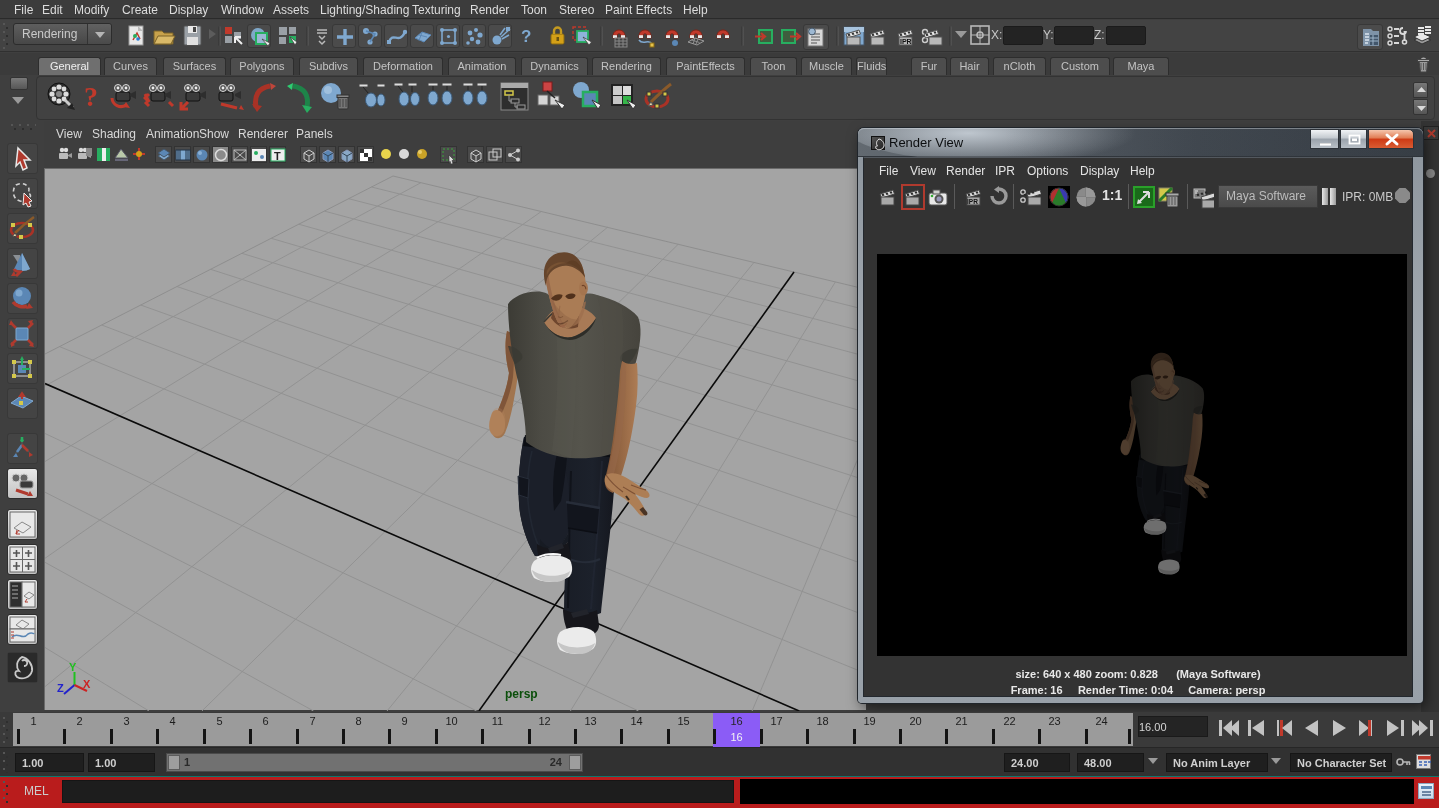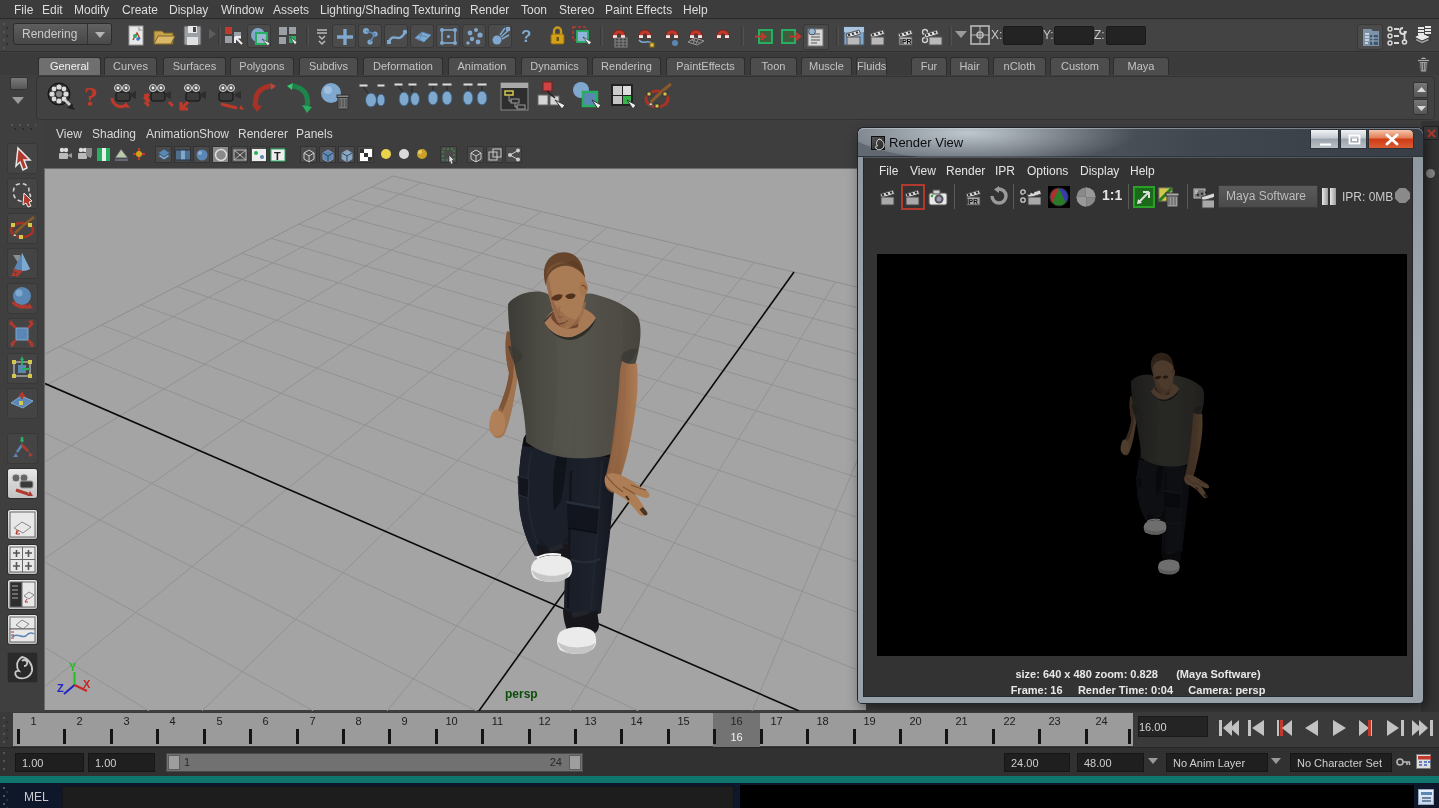--- a/index.html
+++ b/index.html
@@ -92,38 +92,38 @@
 .pausebar { position:absolute; top:6px; width:6px; height:17px; background:linear-gradient(90deg,#e8e8e8,#9a9a9a); }
 
 
 #redge { left:1421px; top:121px; width:18px; height:591px; background:#343434; }
 
 
 #timeline { left:0; top:712px; width:1439px; height:35px; background:#3a3a3a; }
 #tlgray { position:absolute; left:13px; top:1px; width:1120px; height:33px; background:#9b9b9b; }
 .tlnum { position:absolute; top:2px; font-size:11px; color:#1c1c1c; width:21px; text-align:center; }
 .tltick { position:absolute; top:16px; width:3px; height:15px; background:#141414; }
-#tlcur { position:absolute; top:0; width:47px; height:40px; background:#737373; }
+#tlcur { position:absolute; top:0; width:47px; height:40px; background:#8b5cf6; }
 #tlcur .a { position:absolute; left:0; width:100%; text-align:center; top:2px; font-size:11px; color:#252525; }
 #tlcur .b { position:absolute; left:0; width:100%; text-align:center; top:18px; font-size:11px; color:#f2f2f2; }
 #tlfield { position:absolute; left:1138px; top:4px; width:70px; height:21px; background:#242424;
   border:1px solid #1a1a1a; color:#d5d5d5; font-size:11px; line-height:20px; padding-left:0; }
 .pbtn { position:absolute; top:3px; width:22px; height:26px; }
 
 
-#rangerow { left:0; top:747px; width:1439px; height:29px; background:#313131; border-top:1px solid #262626; }
+#rangerow { left:0; top:747px; width:1439px; height:29px; background:#313131; border-top:1px solid #262626;font-weight:bold; }
 .rfield { position:absolute; top:5px; height:19px; background:#1f1f1f; border:1px solid #161616;
   color:#cfcfcf; font-size:11px; line-height:18px; padding-left:6px; }
 #rangebar { position:absolute; left:166px; top:5px; width:417px; height:19px; background:#717171;
   border:1px solid #4a4a4a; color:#2a2a2a; font-size:11px; }
 .rhandle { position:absolute; top:1px; width:12px; height:15px; background:#9e9e9e; border:1px solid #5c5c5c; }
 .dda { position:absolute; top:10px; border:5px solid transparent; border-top:6px solid #9a9a9a; }
 
 
-#melrow { left:0; top:776px; width:1439px; height:32px; background:#0f172a; border-top:7px solid #0f766e; }
+#melrow { left:0; top:776px; width:1439px; height:32px; background:#b91c1c; border-top:1px solid #0f766e; }
 #mel { position:absolute; left:24px; top:7px; color:#cccccc; font-size:12px; }
 #melfield { position:absolute; left:62px; top:3px; width:672px; height:23px; background:#1d1d1d;
   border:1px solid #151515; }
 #melblack { position:absolute; left:740px; top:2px; width:674px; height:25px; background:#000; }
 </style></head>
 <body>
 <div id="stage">
 
 <div class="abs" id="menubar">
 <span style="left:14px">File</span>

